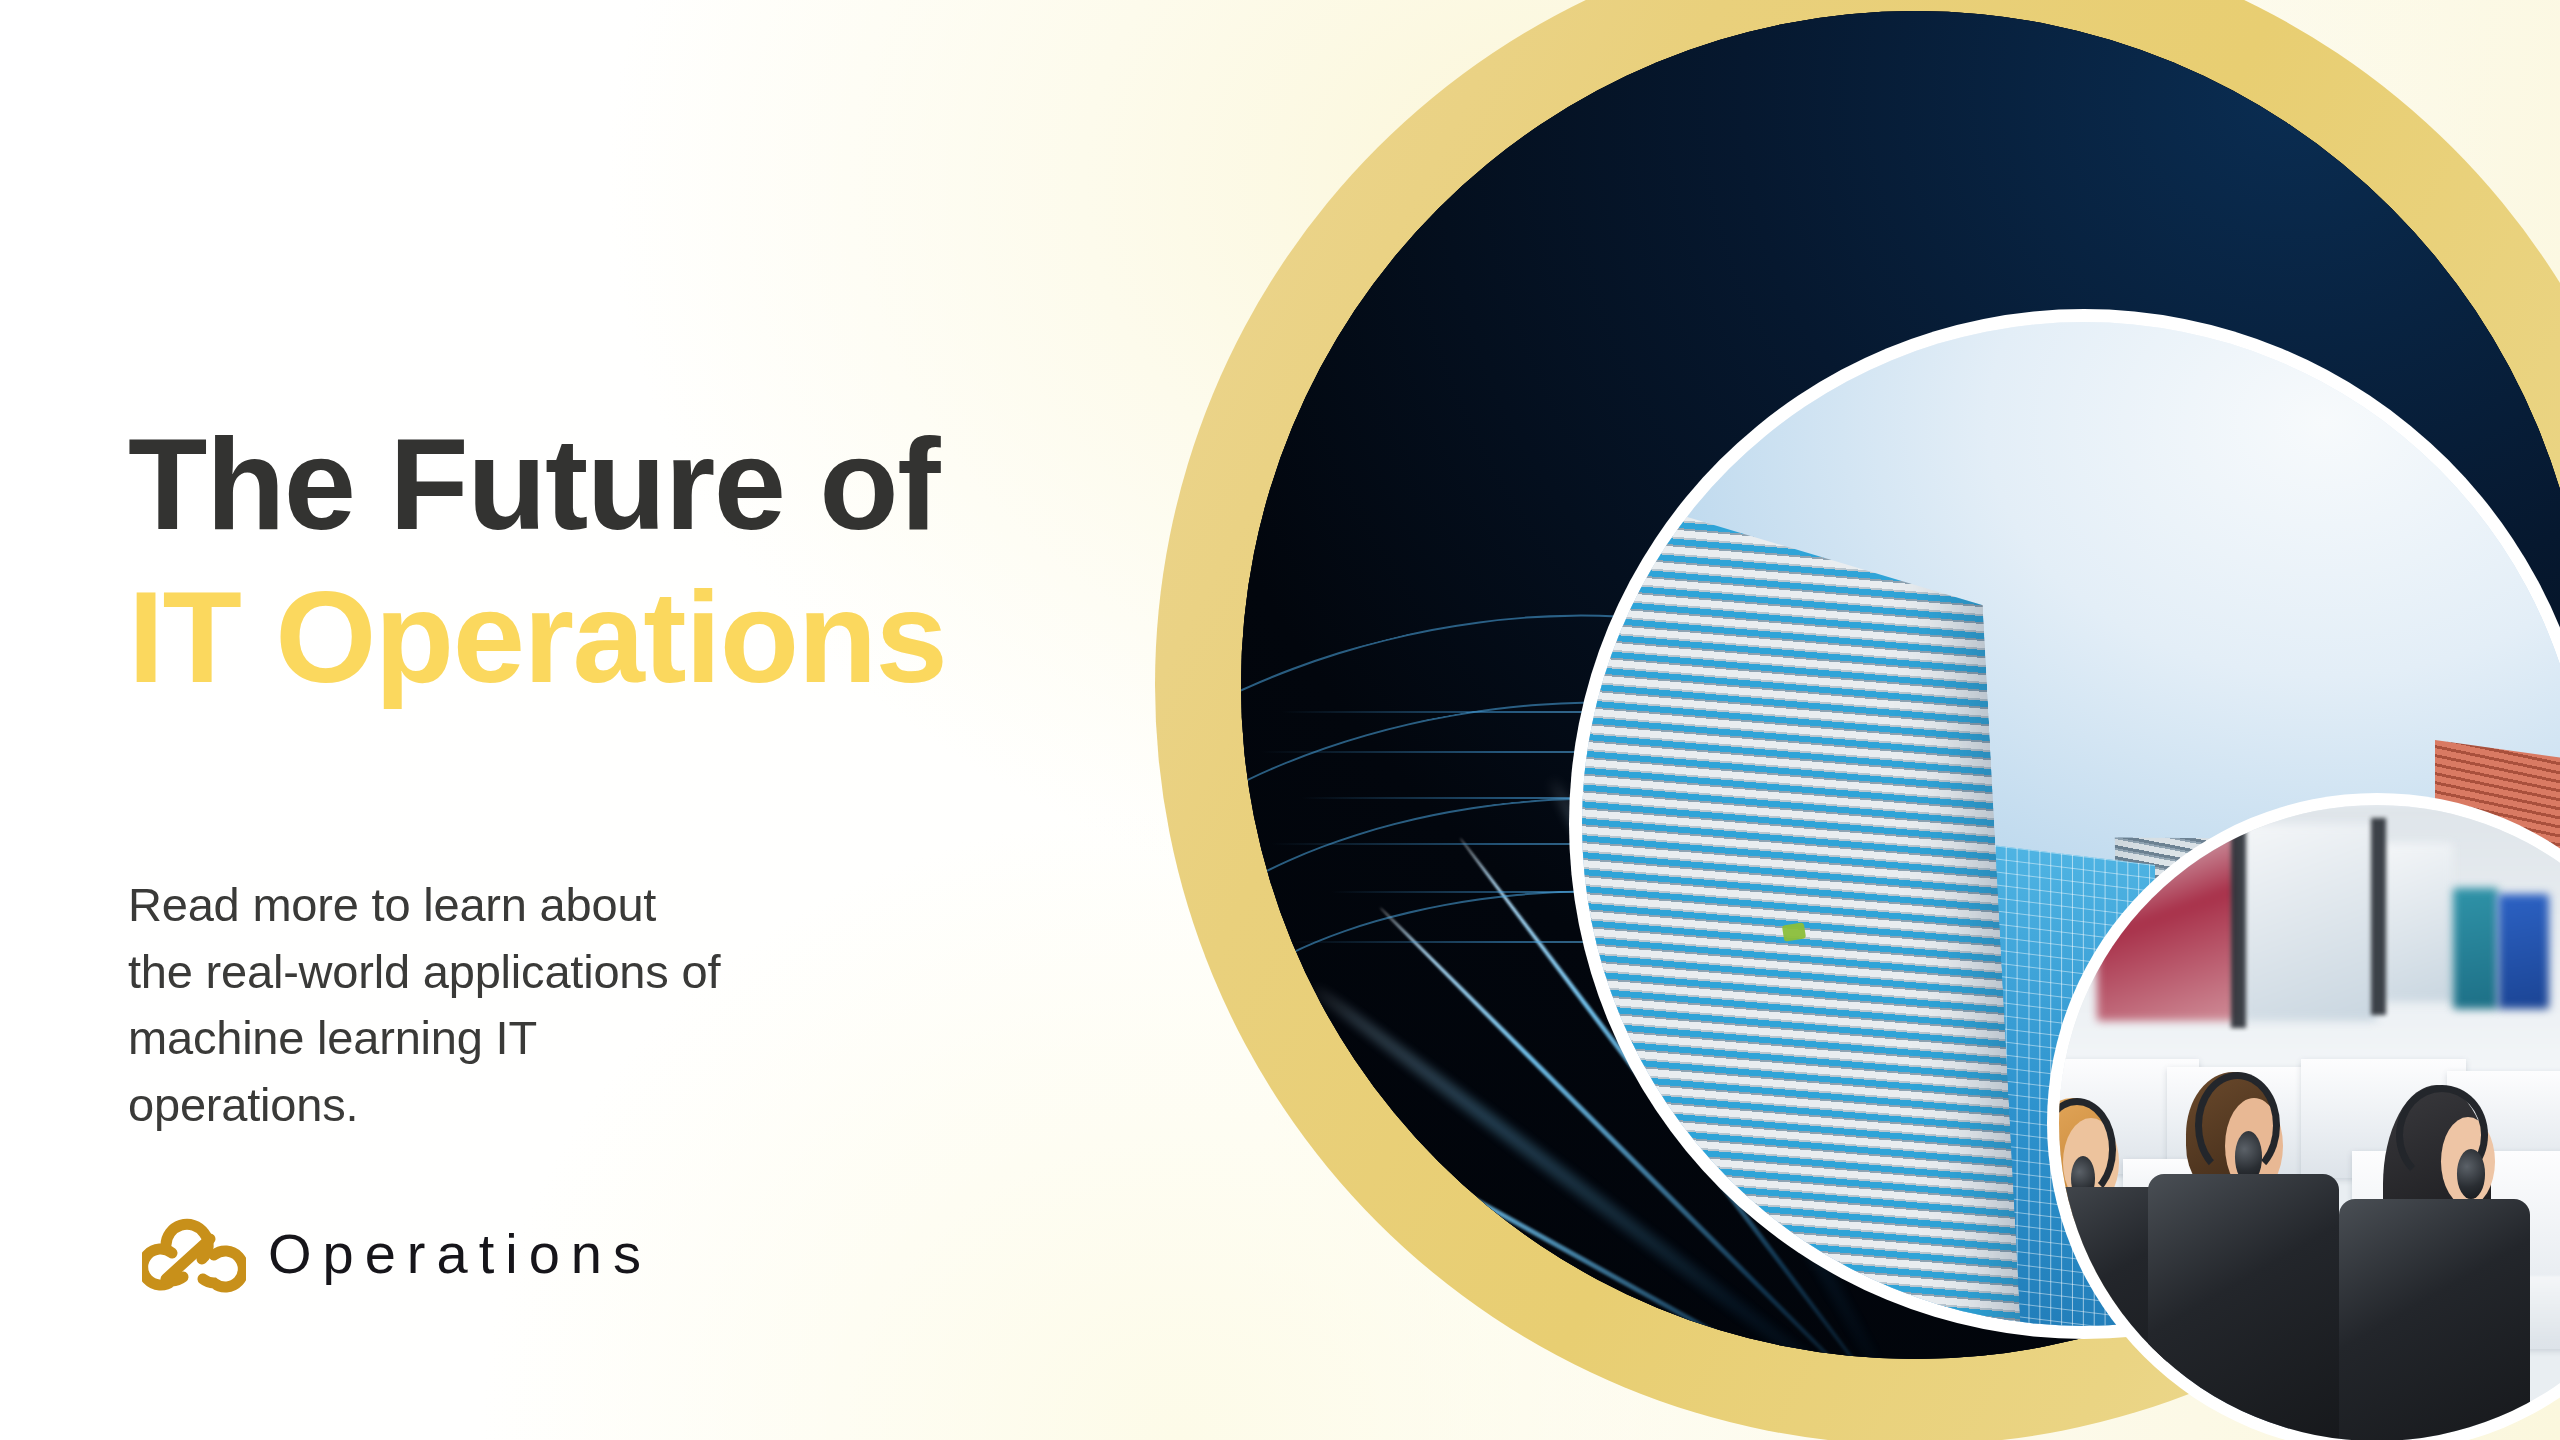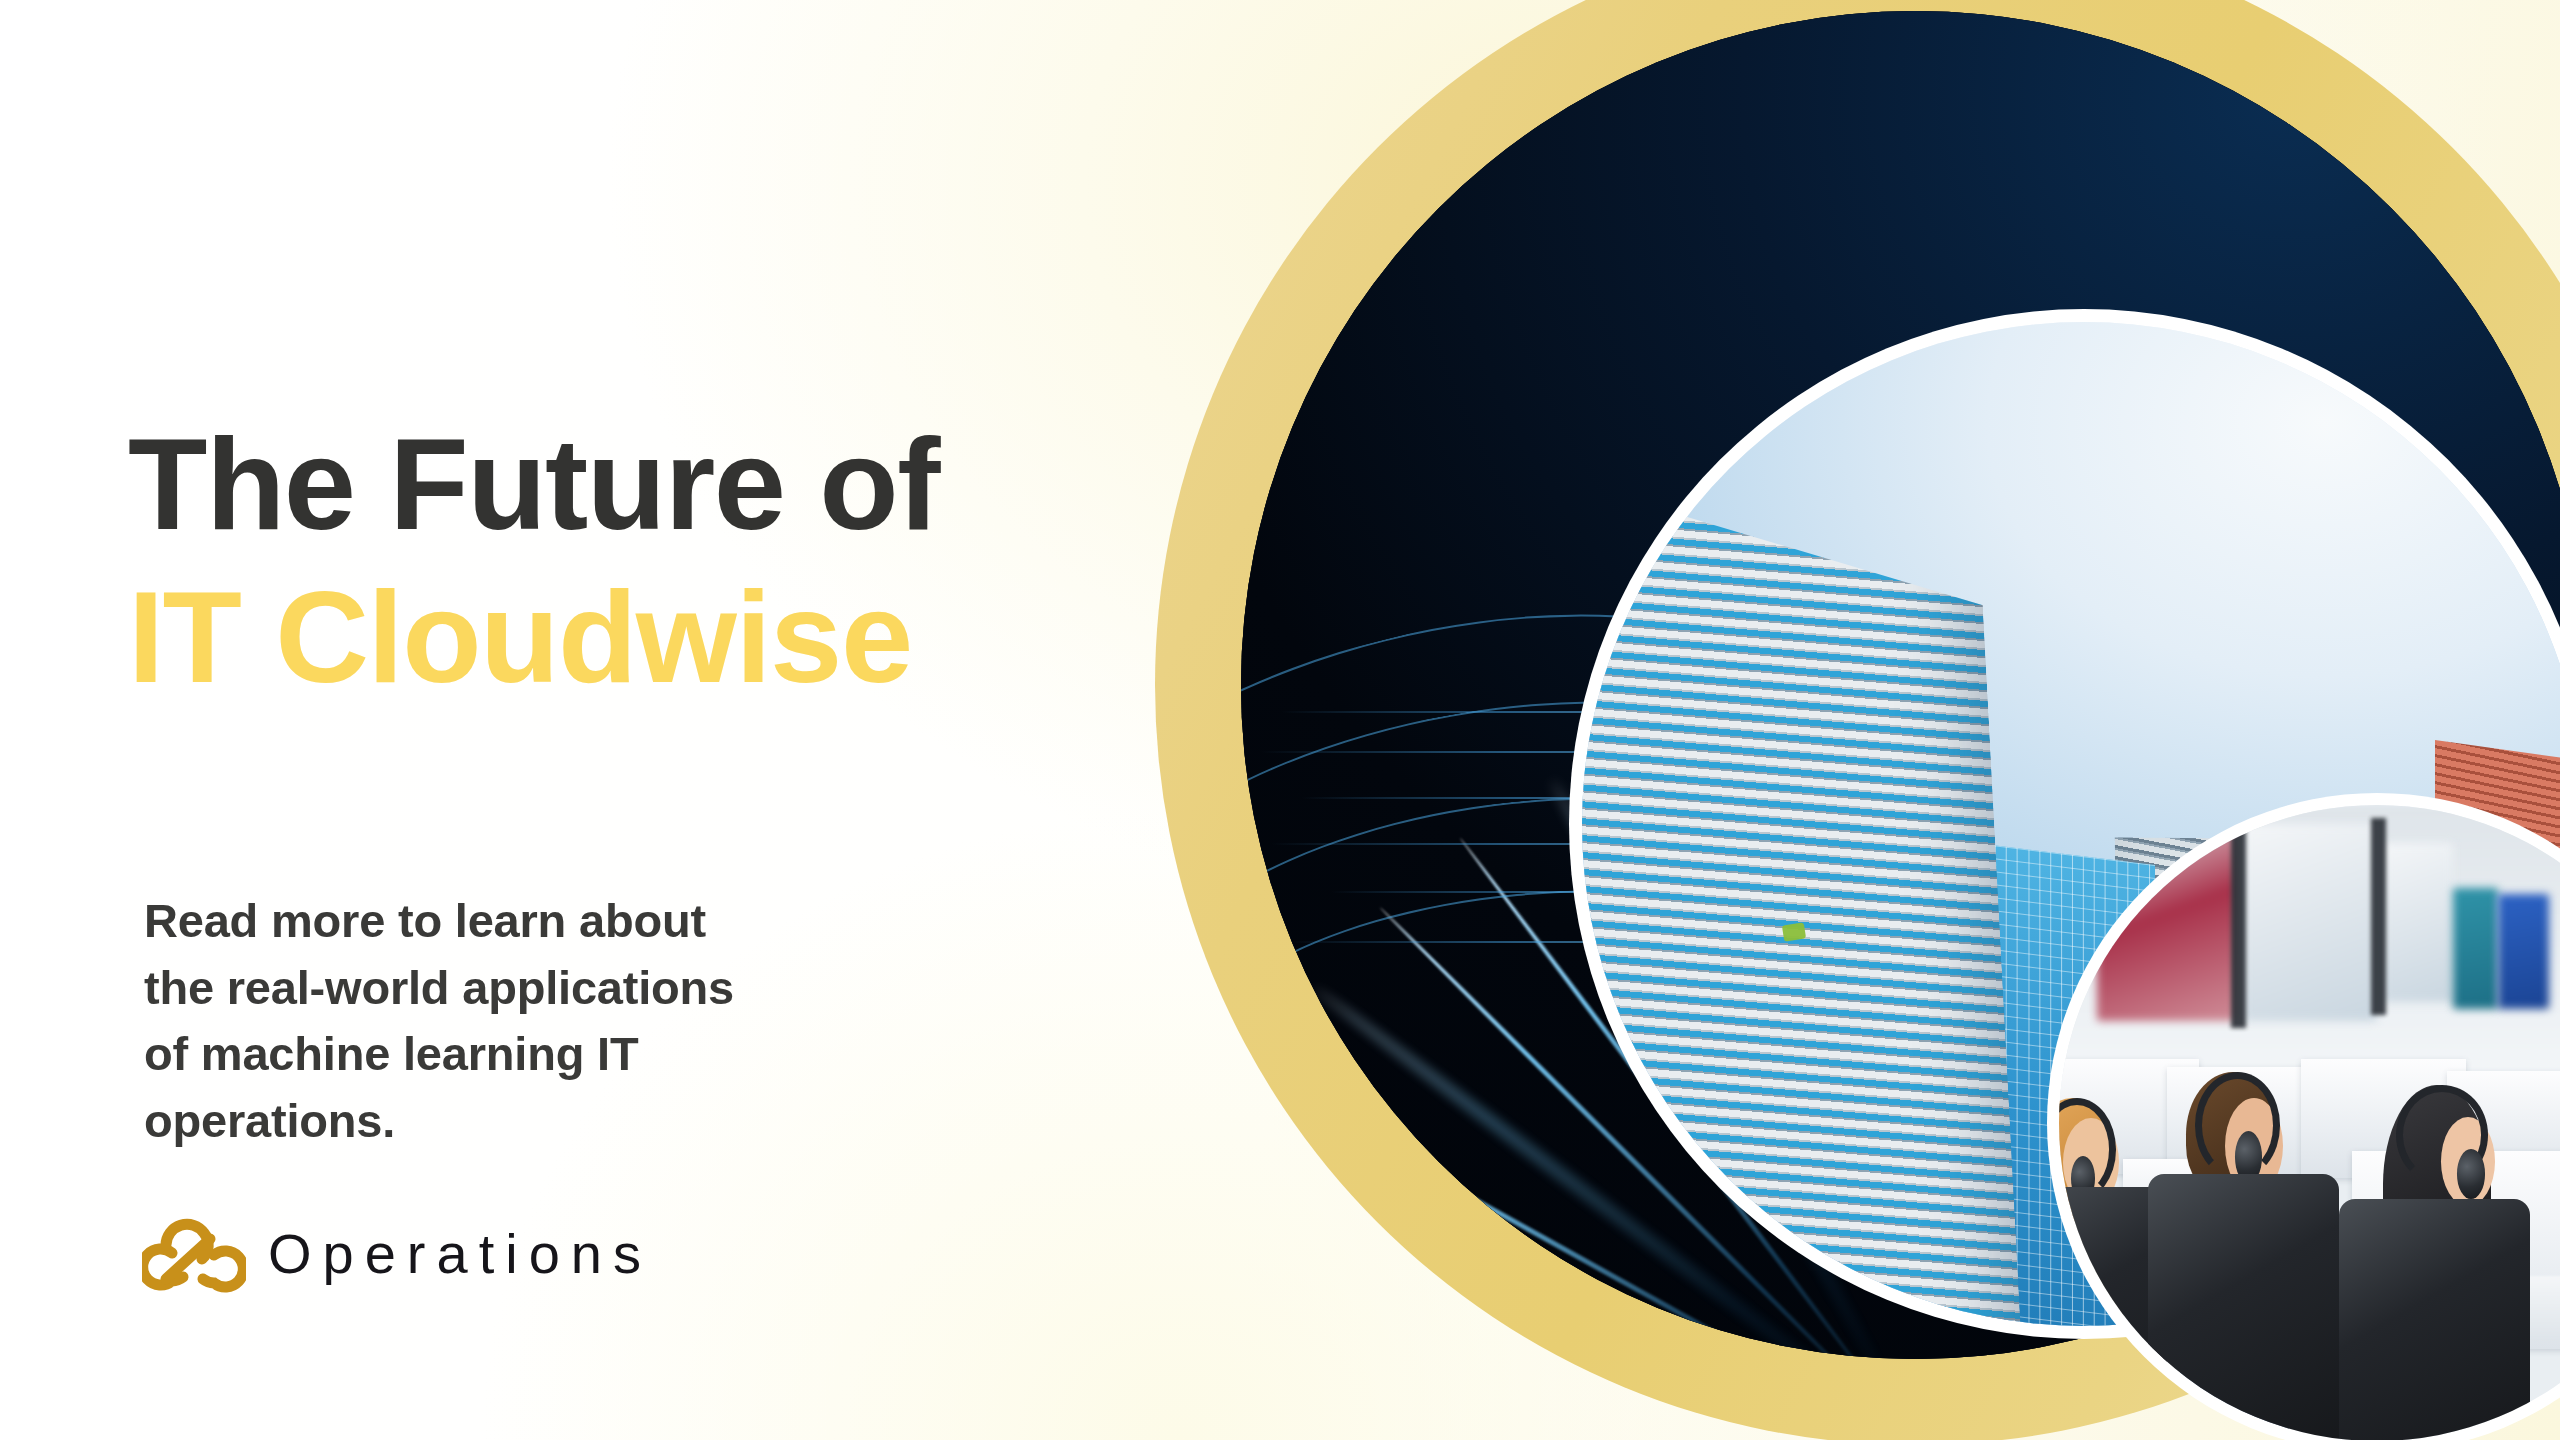--- a/index.html
+++ b/index.html
@@ -49,24 +49,24 @@
     white-space: nowrap;
   }
   .headline .l1 { display: block; color: #333331; }
   .headline .l2 { display: block; color: #fbd85e; }
 
   .subtitle {
     position: absolute;
     top: 872px;
     left: 0;
     width: 600px;
-    margin: 16px;
+    margin: 0;
     font-size: 47px;
     line-height: 1.42;
-    font-weight: bold;
+    font-weight: normal;
     color: #3a3a38;
     letter-spacing: -0.2px;
   }
 
   
   .logo {
     position: absolute;
     top: 1205px;
     left: 14px;
     display: flex;
@@ -421,21 +421,21 @@
         <div class="chair" style="left:44%; top:62%; width:30%; height:42%;"></div>
 
       </div>
     </div>
   </div>
 
   <div class="text-col">
 
     <h1 class="headline">
       <span class="l1">The Future of</span>
-      <span class="l2">IT Cloudwise</span>
+      <span class="l2">IT Operations</span>
     </h1>
 
     <p class="subtitle">Read more to learn about the real-world applications of machine learning IT operations.</p>
 
     <div class="logo">
       <svg class="logo-mark" viewBox="0 0 104 96">
         <g fill="none" stroke="#c8901a" stroke-width="11" stroke-linecap="round">
 
           <path d="M30 48 A18 18 0 1 0 30 76 A18 18 0 0 0 41 72"></path>
 

